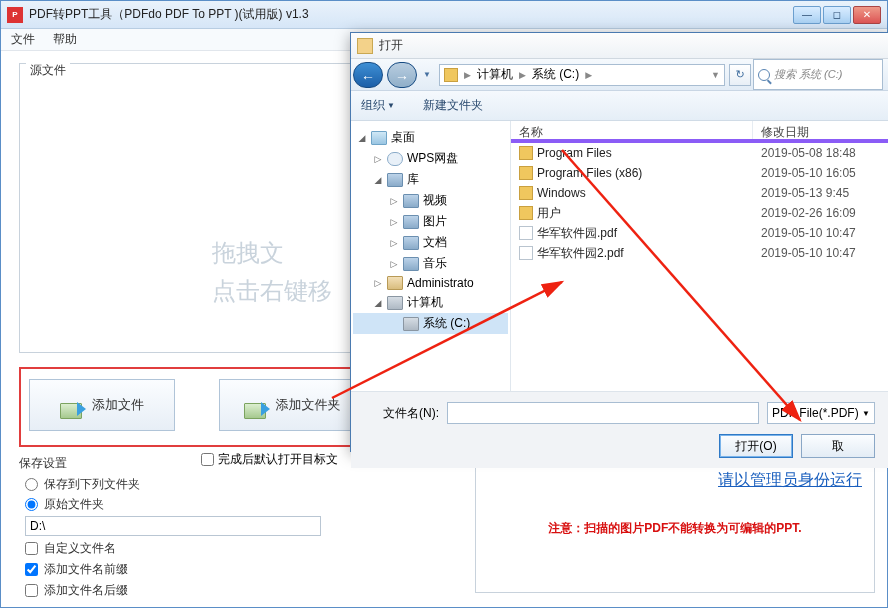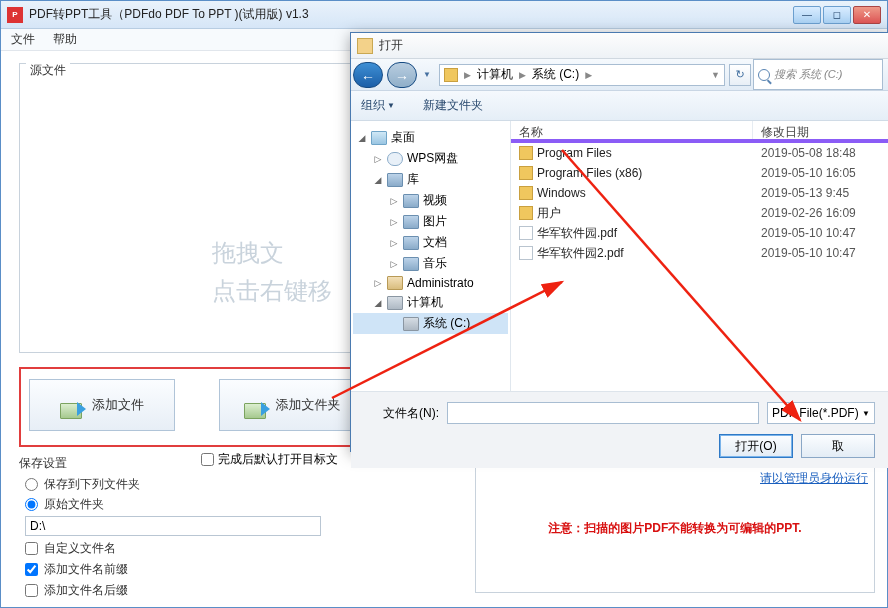--- a/index.html
+++ b/index.html
@@ -30,21 +30,21 @@
 
 .save-area { margin-top: 8px; font-size: 12px; color: #333; }
 .save-title { margin-bottom: 4px; }
 .sa-row { display: flex; align-items: center; gap: 6px; margin: 3px 0 3px 6px; }
 .sa-row input[type=radio], .sa-row input[type=checkbox] { width: 13px; height: 13px; }
 .path-input { width: 296px; height: 20px; border: 1px solid #b9c6d3; font-size: 12px; padding: 1px 4px; background: #fff; }
 .check-row { display: flex; align-items: center; gap: 6px; margin: 4px 0 4px 6px; }
 .complete-check { position: absolute; left: 200px; top: 450px; font-size: 12px; display: flex; align-items: center; gap: 4px; }
 
 .warning-box { position: absolute; left: 474px; top: 464px; width: 400px; height: 128px; border: 1px solid #c8d2dc; padding: 8px; }
-.admin-link { position: absolute; right: 6px; top: 4px; color: #1a5fbe; text-decoration: underline; font-size: 12px; cursor: pointer; }
+.admin-link { position: absolute; right: 12px; top: 4px; color: #1a5fbe; text-decoration: underline; font-size: 16px; cursor: pointer; }
 .warning-text { color: #d81010; font-size: 12px; font-weight: bold; text-align: center; margin-top: 46px; }
 
 
 .file-dialog { position: absolute; left: 350px; top: 32px; width: 540px; height: 420px; border: 1px solid #4a7ab0; background: #fff; box-shadow: 0 3px 14px rgba(0,0,0,.35); }
 .fd-title { height: 26px; background: linear-gradient(#fdfdfd,#eef2f6); display: flex; align-items: center; padding: 0 6px; border-bottom: 1px solid #d0d8e0; }
 .fd-title-icon { width: 16px; height: 16px; background: #f3d28a; border: 1px solid #c9a852; margin-right: 6px; }
 .fd-title-text { font-size: 12px; color: #333; }
 
 .fd-nav { height: 32px; background: linear-gradient(#f5f9fd,#e2ecf6); display: flex; align-items: center; border-bottom: 1px solid #c9d6e4; }
 .nav-btn { width: 30px; height: 26px; background: linear-gradient(#3e8fd4,#1c5fa8); border-radius: 13px; margin: 0 2px; display: flex; align-items: center; justify-content: center; color: #fff; font-size: 14px; cursor: pointer; border: 1px solid #154a82; }

